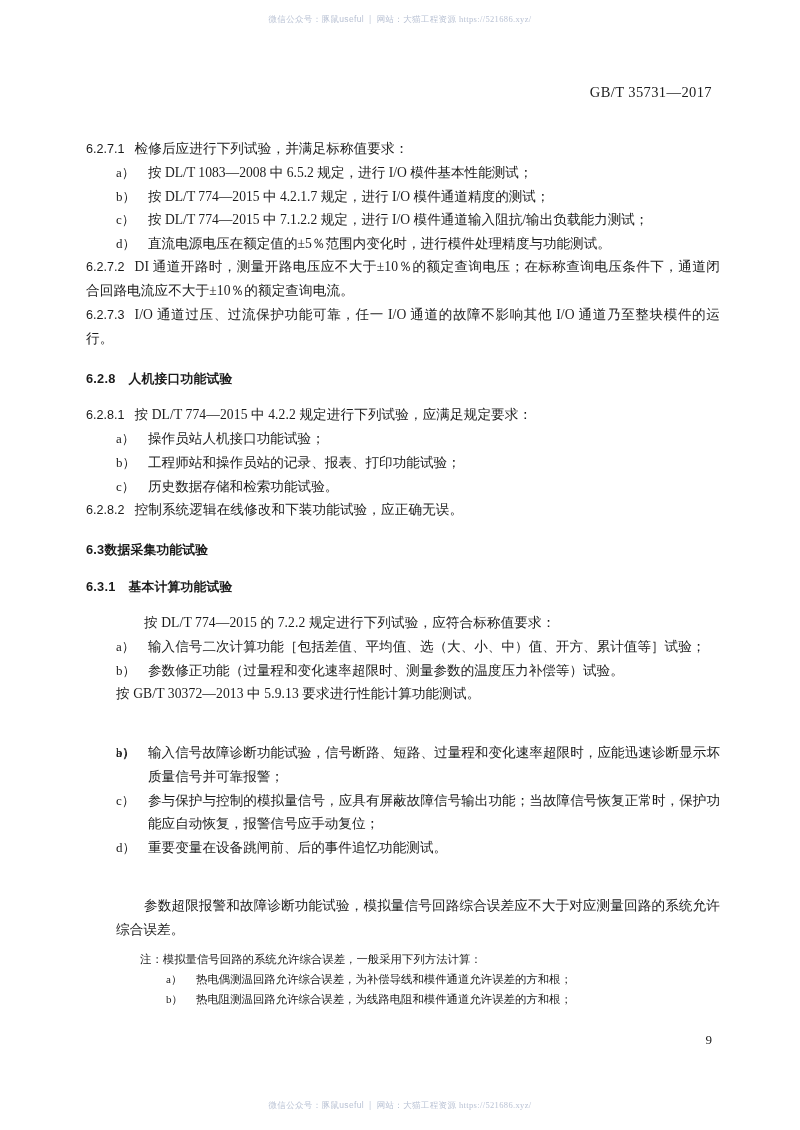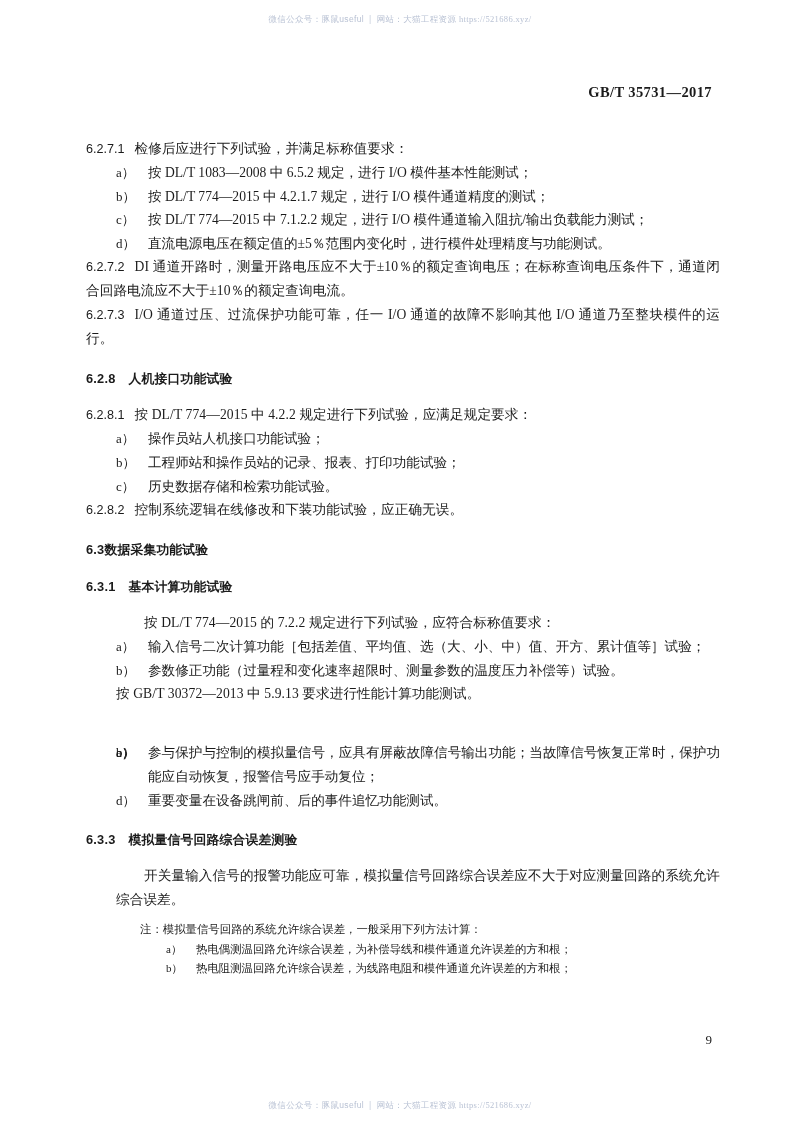--- a/index.html
+++ b/index.html
@@ -38,21 +38,21 @@
   .watermark-bottom { top: 1100px; }
   .watermark .wm-sep { padding: 0 5px; color: #c6cedd; }
   .watermark .wm-url { font-family: "Liberation Serif", serif; }
 
   
   .header {
     position: absolute;
     top: 84px;
     right: 88px;
     font-family: "Liberation Serif", serif;
-    font-weight: bold;
+    font-weight: normal;
     font-size: 14.5px;
     letter-spacing: .4px;
   }
 
   
   .content {
     position: absolute;
     top: 122px;
     left: 86px;
     width: 634px;
@@ -225,33 +225,30 @@
 
     <p class="para" style="padding-left:30px">按 GB/T 30372—2013 中 5.9.13 要求进行性能计算功能测试。</p>
 
     <div class="sp-l"></div>
 
     <div class="sp-m"></div>
 
 
     <ul class="alist">
       <li><span class="mark">a）</span></li>
-      <li><span class="mark">b）</span></li>
+      <li><span class="mark">b）</span><span>输入信号故障诊断功能试验，信号断路、短路、过量程和变化速率超限时，应能迅速诊断显示坏质量信号并可靠报警；</span></li>
       <li><span class="mark">c）</span><span>参与保护与控制的模拟量信号，应具有屏蔽故障信号输出功能；当故障信号恢复正常时，保护功能应自动恢复，报警信号应手动复位；</span></li>
       <li><span class="mark">d）</span><span>重要变量在设备跳闸前、后的事件追忆功能测试。</span></li>
     </ul>
 
     <div class="sp-l"></div>
 
-    <div class="h3">
-      <span class="num">6.3.3</span><span class="ttl">模拟量信号回路综合误差测验</span>
-    </div>
-    <div class="sp-m"></div>
-
-    <p class="para indent" style="padding-left:30px">开关量输入信号的报警功能应可靠，模拟量信号回路综合误差应不大于对应测量回路的系统允许综合误差。</p>
+    <div class="sp-m"></div>
+
+    <p class="para indent" style="padding-left:30px">参数超限报警和故障诊断功能试验，模拟量信号回路综合误差应不大于对应测量回路的系统允许综合误差。</p>
 
     <div class="note">
       <p class="note-head">注：模拟量信号回路的系统允许综合误差，一般采用下列方法计算：</p>
       <ul class="alist">
         <li><span class="mark">a）</span><span>热电偶测温回路允许综合误差，为补偿导线和模件通道允许误差的方和根；</span></li>
         <li><span class="mark">b）</span><span>热电阻测温回路允许综合误差，为线路电阻和模件通道允许误差的方和根；</span></li>
 
       </ul>
     </div>
 

